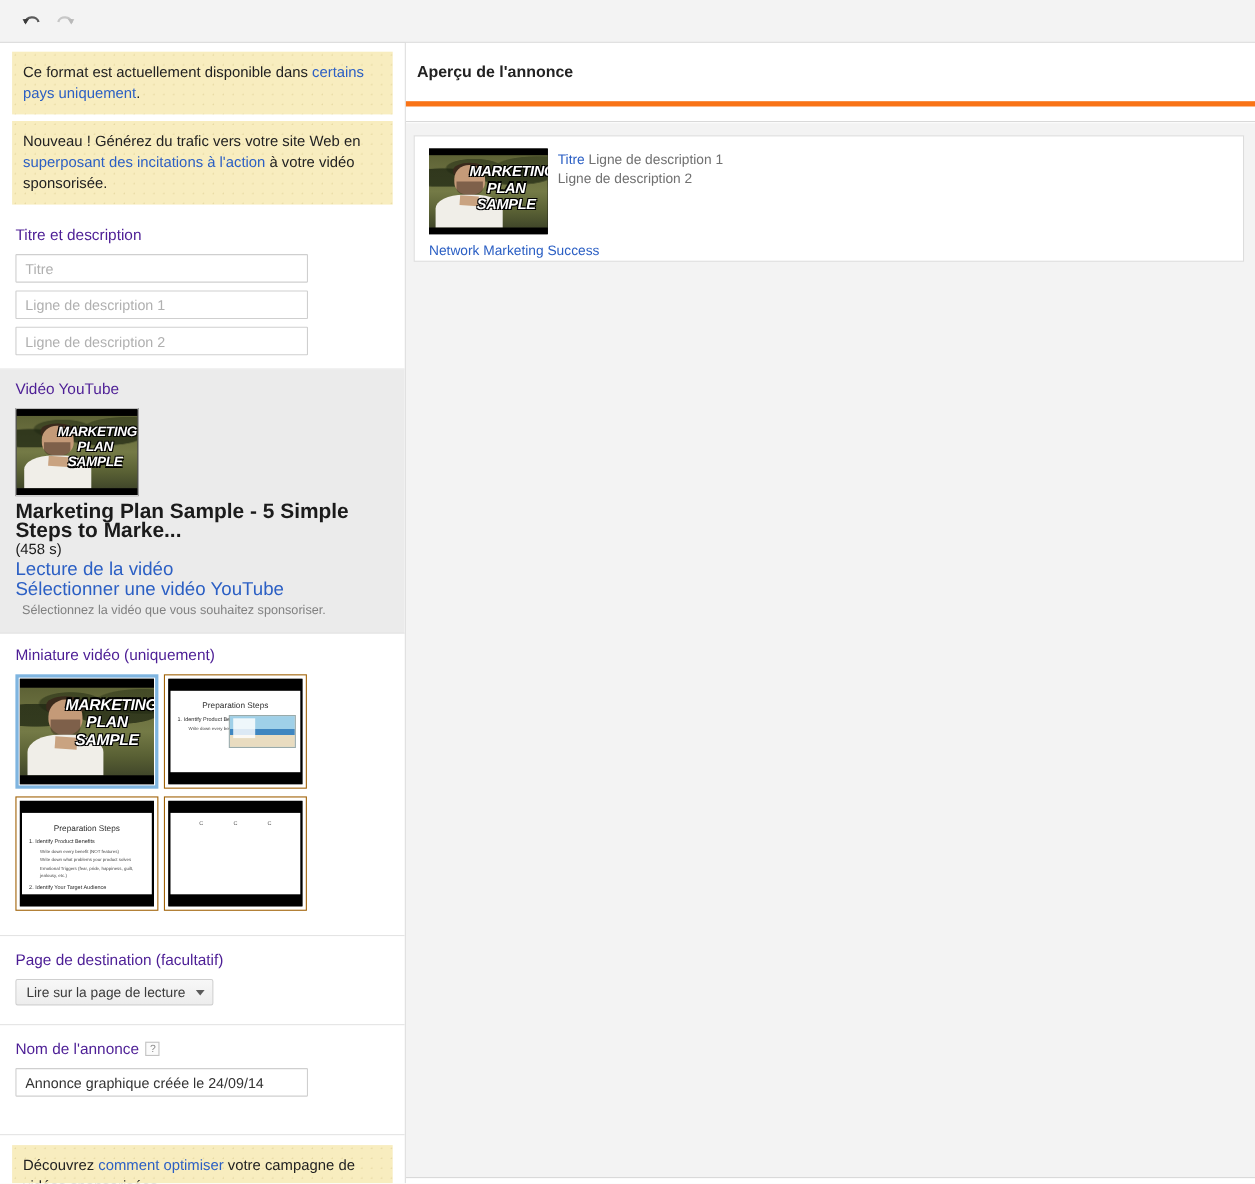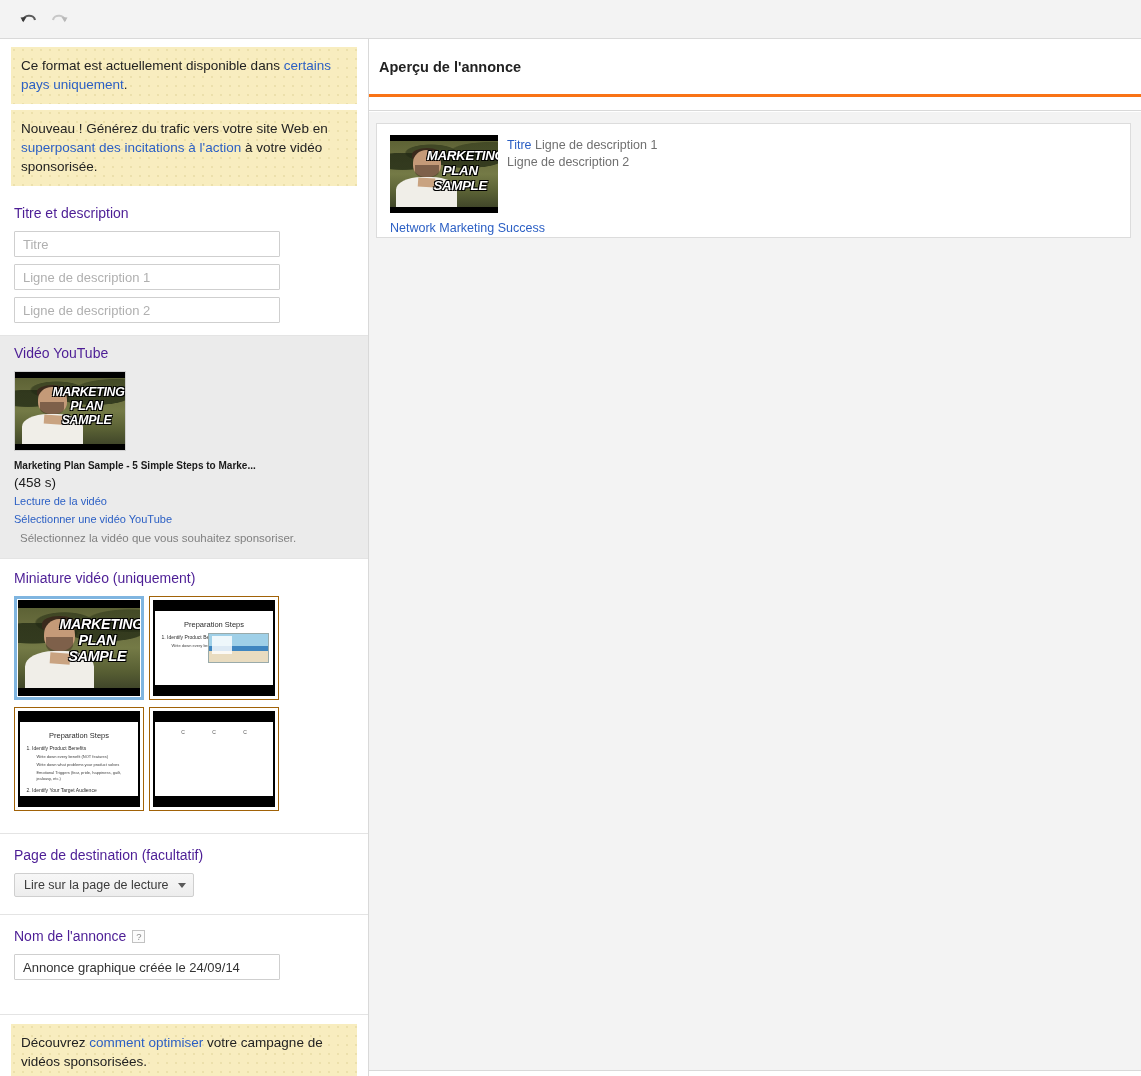--- a/index.html
+++ b/index.html
@@ -107,34 +107,34 @@
     width: 112px;
     height: 80px;
     border: 1px solid #cfcfcf;
     background: #000;
     box-sizing: border-box;
     overflow: hidden;
     position: relative;
     margin-bottom: 6px;
   }
   .vid-title {
-    font-size: 10px;
+    font-size: 19px;
     font-weight: bold;
     color: #1b1b1b;
     line-height: 17px;
   }
   .vid-dur {
     font-size: 13.5px;
     color: #1b1b1b;
     line-height: 17px;
     margin-bottom: 1px;
   }
   .blue-link {
     display: block;
-    font-size: 11px;
+    font-size: 17px;
     color: #2b5fc4;
     text-decoration: none;
     line-height: 18px;
   }
   .hint {
     font-size: 11.5px;
     color: #808080;
     margin-top: 3px;
     padding-left: 6px;
     line-height: 15px;
@@ -211,21 +211,21 @@
     position: absolute;
     left: 369px;
     top: 39px;
     width: 772px;
     height: 1037px;
     background: #ffffff;
     box-sizing: border-box;
   }
   .preview-header {
     height: 58px;
-    border-bottom: 3px solid #f97316;
+    border-bottom: 5px solid #f97316;
     box-sizing: border-box;
     display: flex;
     align-items: center;
     padding-left: 10px;
     background: #ffffff;
   }
   .preview-header-title {
     font-size: 14.5px;
     font-weight: bold;
     color: #222222;

